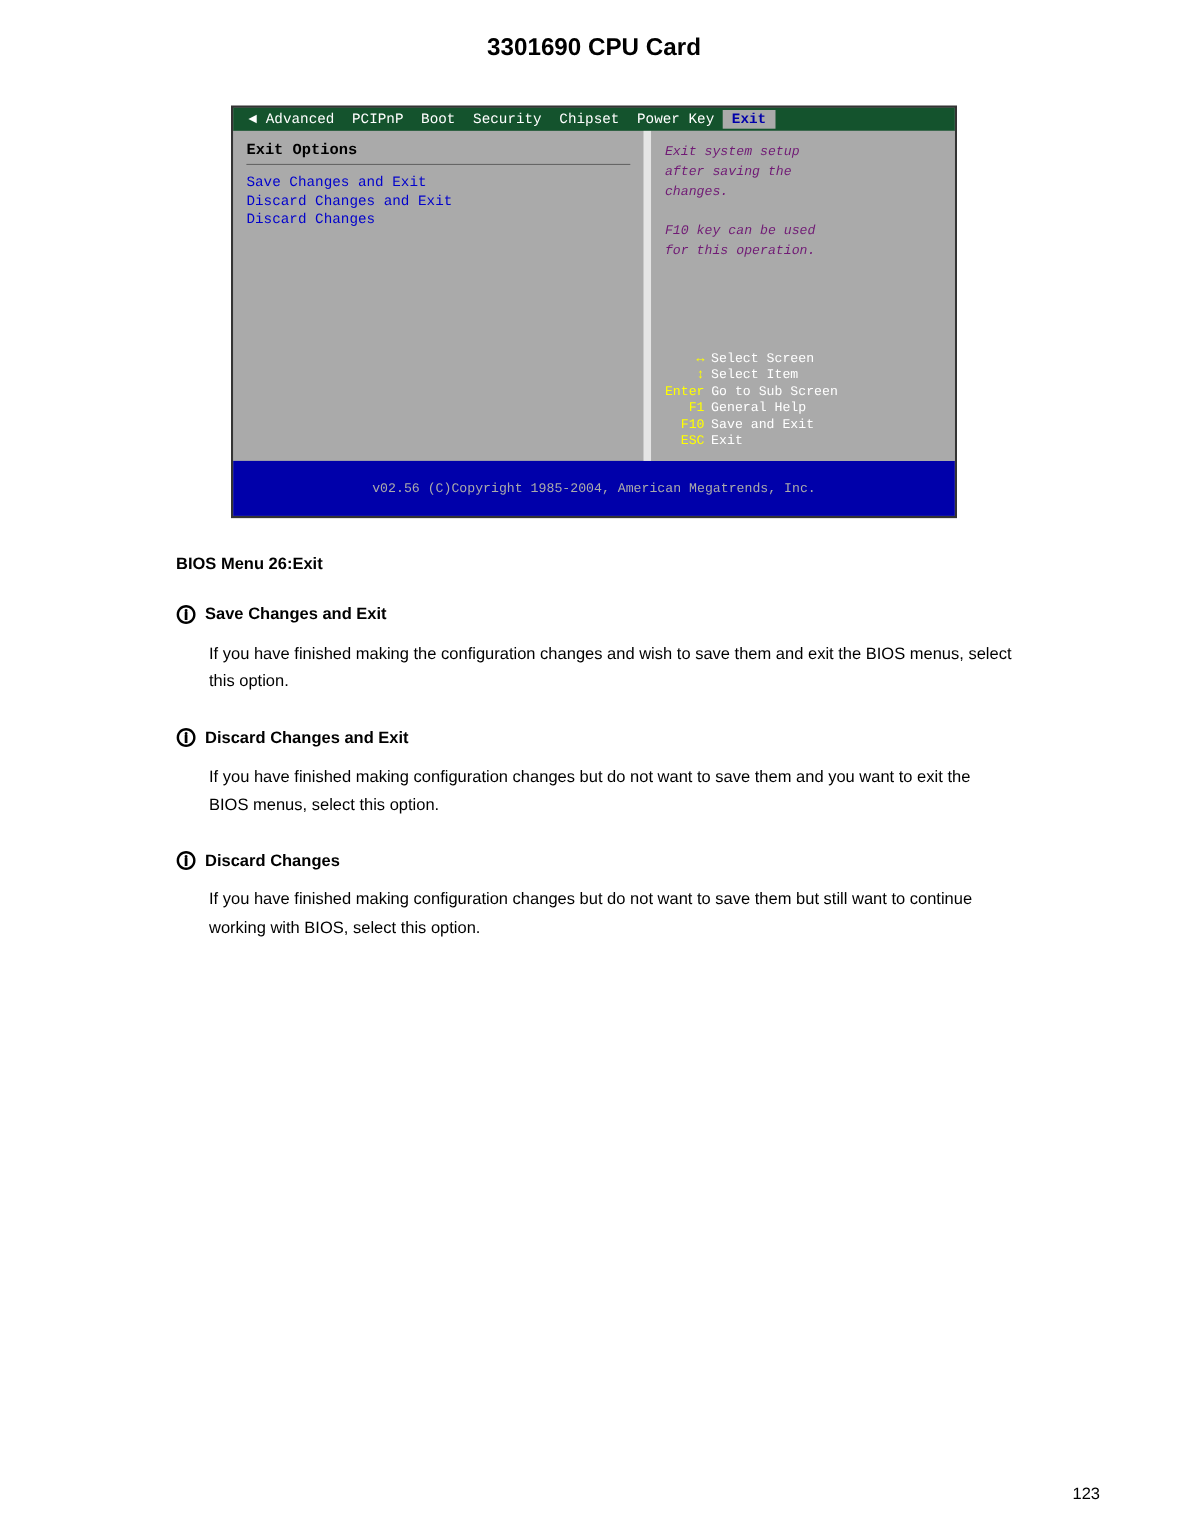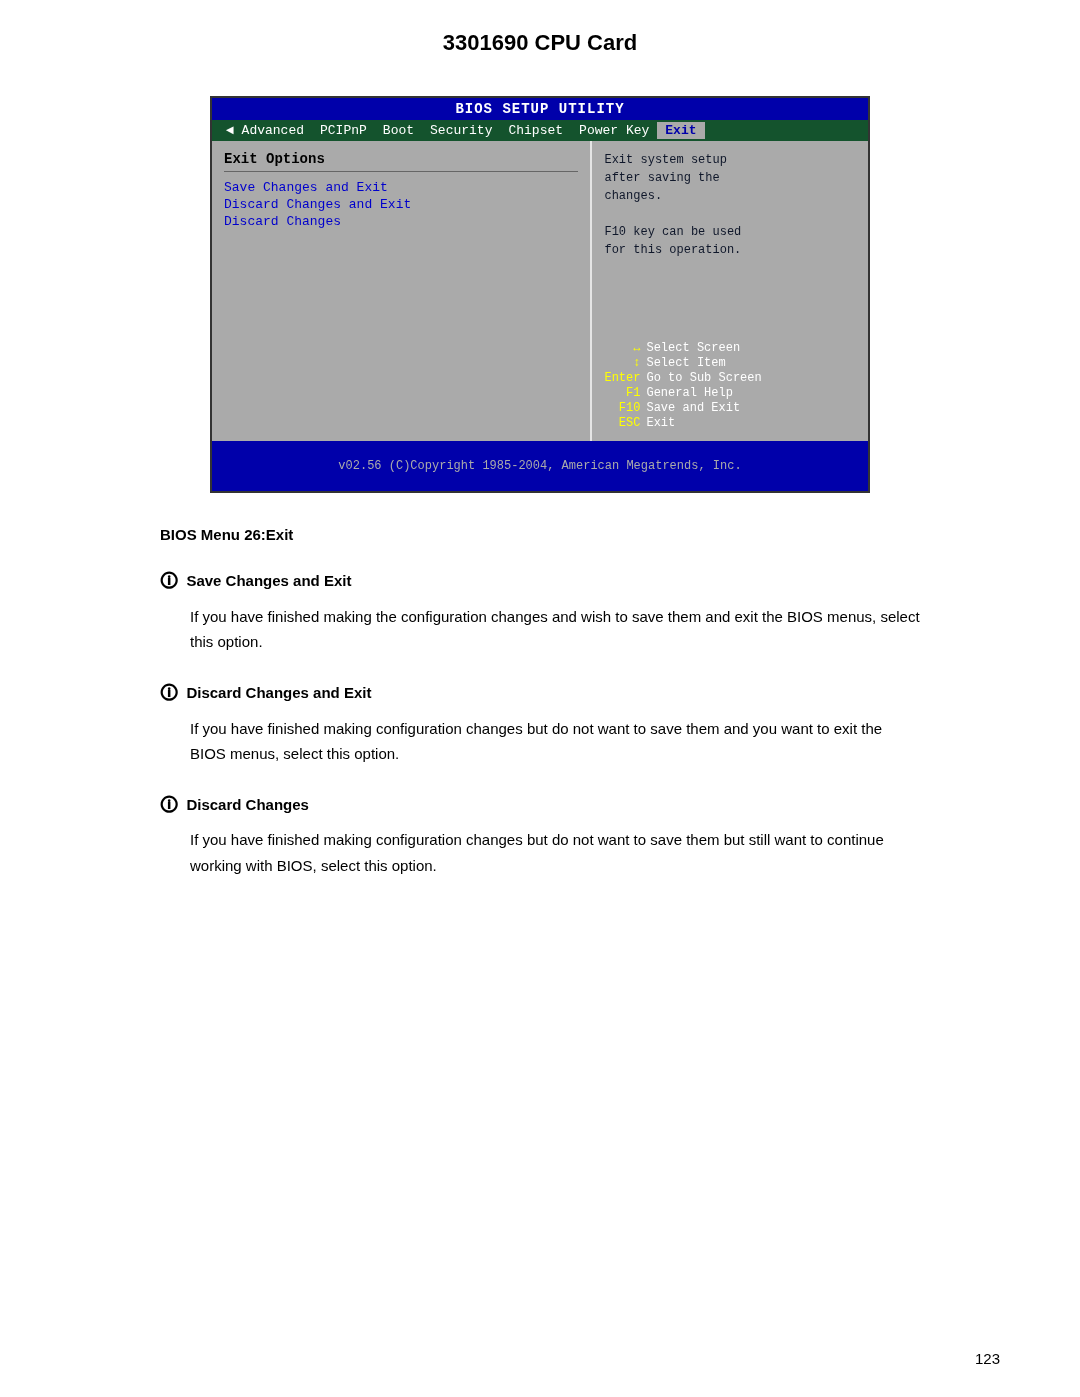--- a/index.html
+++ b/index.html
@@ -69,21 +69,21 @@
     .bios-content {
       display: flex;
       flex-direction: row;
       min-height: 300px;
       background: #aaaaaa;
     }
 
     .bios-left {
       flex: 0 0 58%;
       padding: 10px 12px;
-      border-right: 2px solid #e5e5e5;
+      border-right: 7px solid #e5e5e5;
     }
 
     .bios-right {
       flex: 0 0 42%;
       padding: 10px 12px;
       color: #ffffff;
       background: #aaaaaa;
       font-size: 12px;
     }
 
@@ -105,24 +105,25 @@
       margin: 2px 0;
       font-size: 13px;
       cursor: pointer;
     }
 
     .bios-option-group {
       margin-top: 8px;
     }
 
     .help-text {
-      color: #0f172a;
+      color: #701a75;
       font-size: 12px;
       line-height: 1.5;
       margin-bottom: 10px;
+      font-style: italic;
     }
 
     .key-help {
       margin-top: auto;
       padding-top: 60px;
       font-size: 12px;
       color: #ffffff;
     }
 
     .key-help-row {
@@ -205,21 +206,20 @@
       height: 100%;
     }
   </style>
 </head>
 <body>
 
 <div class="page-title">3301690 CPU Card</div>
 
 <div class="bios-container">
 
-  <div class="bios-title-bar">BIOS SETUP UTILITY</div>
 
   <div class="bios-menu-bar">
     <span class="menu-item active">◄ Advanced</span>
     <span class="menu-item active">PCIPnP</span>
     <span class="menu-item active">Boot</span>
     <span class="menu-item active">Security</span>
     <span class="menu-item active">Chipset</span>
     <span class="menu-item active">Power Key</span>
     <span class="menu-item selected">Exit</span>
   </div>

